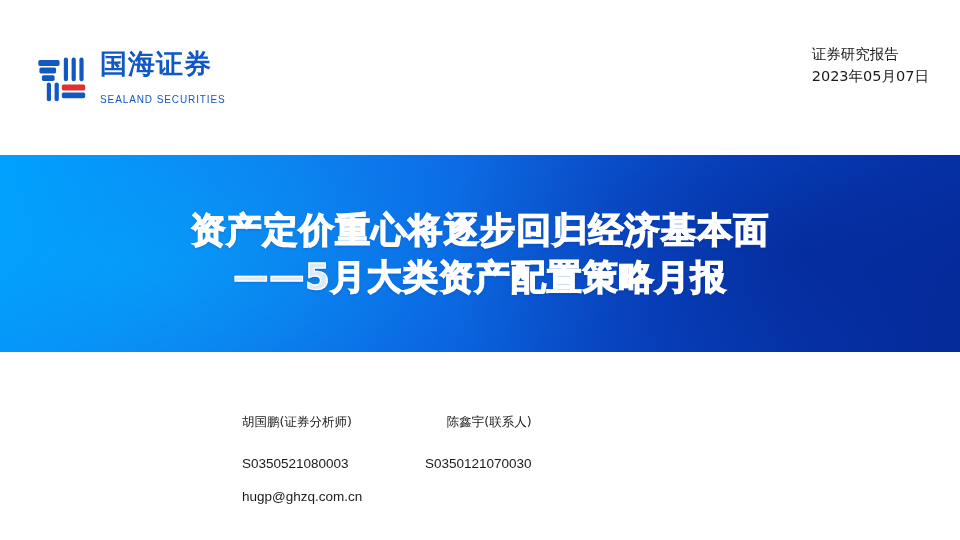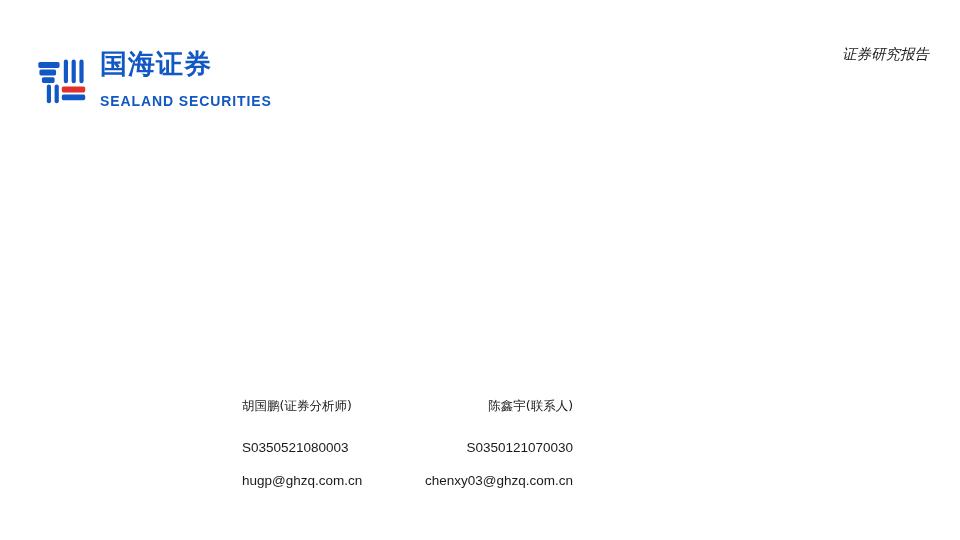--- a/index.html
+++ b/index.html
@@ -59,35 +59,34 @@
     font-family: "DejaVu Sans", "Liberation Sans", sans-serif;
     font-size: 27px;
     font-weight: bold;
     color: #1258c4;
     letter-spacing: 1px;
     line-height: 1.05;
     white-space: nowrap;
   }
   .brand-en {
     font-family: "Liberation Sans", sans-serif;
-    font-size: 14px;
-    font-weight: bold;
+    font-size: 10px;
+    font-weight: normal;
     color: #1258c4;
     letter-spacing: 0.9px;
     line-height: 1.1;
     margin-top: 16px;
     white-space: nowrap;
   }
 
   .header-meta {
     position: absolute;
     right: 31px;
     top: 43px;
     text-align: left;
-    font-style: italic;
   }
   .header-meta div {
     font-family: "DejaVu Sans", "Liberation Sans", sans-serif;
     font-size: 14.5px;
     color: #1a1a1a;
     line-height: 1.55;
     white-space: nowrap;
   }
 
   
@@ -158,21 +157,21 @@
   
   .authors {
     position: absolute;
     left: 0;
     top: 398px;
     width: 960px;
     height: 90px;
   }
   .author-col {
     position: absolute;
-    top: 0;
+    top: 16px;
   }
   .author-col.c1 { left: 242px; }
   .author-col.c2 { left: 425px; text-align: right; }
   .author-col.c3 { left: 610px; }
 
   .author-name {
     font-family: "DejaVu Sans", "Liberation Sans", sans-serif;
     font-size: 12.5px;
     color: #1a1a1a;
     line-height: 1.2;
@@ -220,35 +219,41 @@
         </svg>
       </span>
       <span class="brand-text">
         <span class="brand-cn">国海证券</span>
         <span class="brand-en">SEALAND SECURITIES</span>
       </span>
     </div>
 
     <div class="header-meta">
       <div>证券研究报告</div>
+      <div>2023年05月07日</div>
     </div>
 
   </div>
 
+  <div class="banner">
+    <div class="banner-title">
+      <div class="title-line line1">资产定价重心将逐步回归经济基本面</div>
+      <div class="title-line line2">——5月大类资产配置策略月报</div>
+    </div>
+  </div>
 
   <div class="authors">
 
     <div class="author-col c1">
       <div class="author-name">胡国鹏(证券分析师)</div>
       <div class="author-code">S0350521080003</div>
       <div class="author-email">hugp@ghzq.com.cn</div>
     </div>
 
     <div class="author-col c2">
       <div class="author-name">陈鑫宇(联系人)</div>
       <div class="author-code">S0350121070030</div>
-      <div class="author-email">chenxy03@ghzq.com.cn</div>
     </div>
 
 
   </div>
 
 </div>
 
 </body></html>

